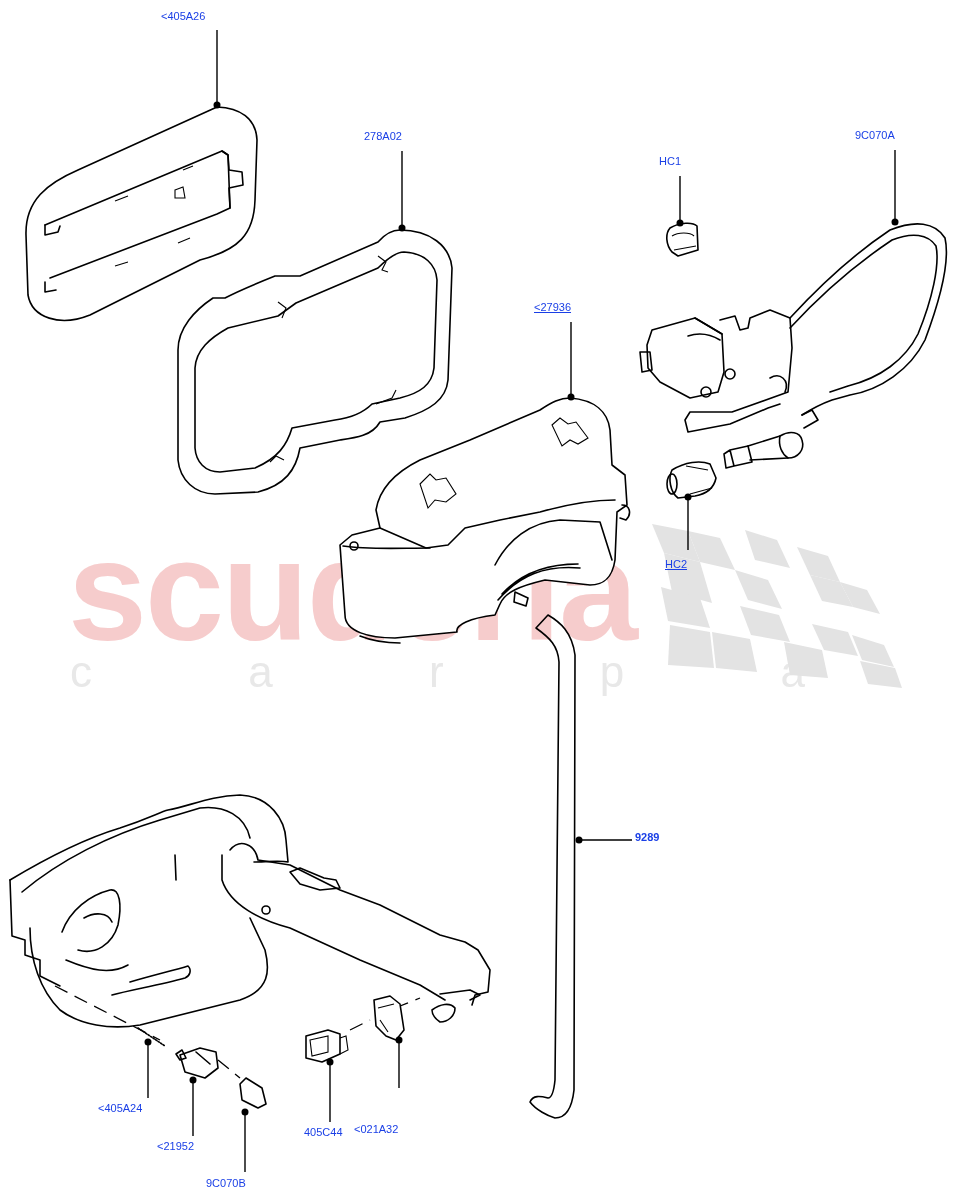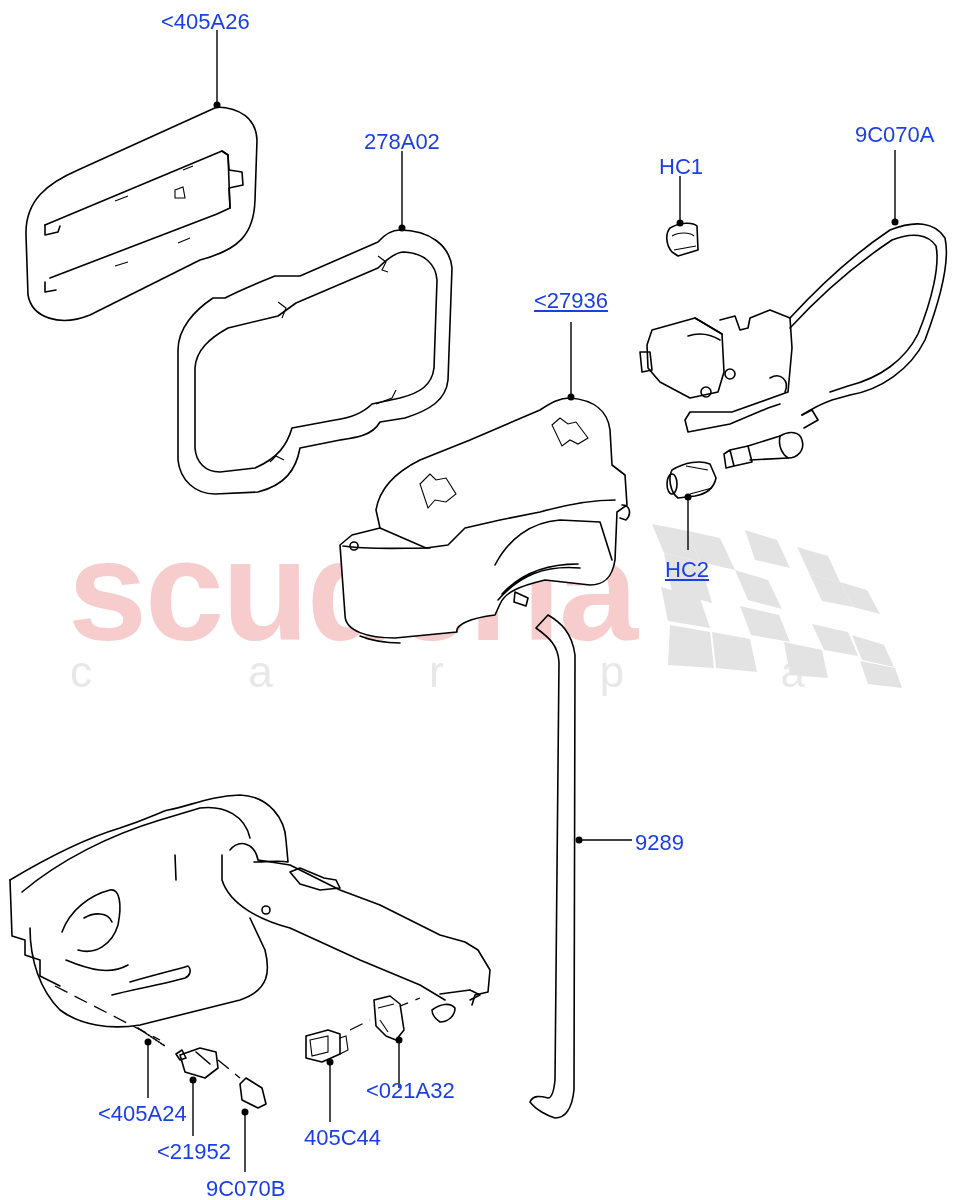--- a/index.html
+++ b/index.html
@@ -1,20 +1,20 @@
 <!DOCTYPE html>
 <html><head>
 <meta charset="utf-8">
 <style>
   html, body { margin: 0; padding: 0; background: #ffffff; }
   body { width: 960px; height: 1200px; position: relative; overflow: hidden; font-family: "Liberation Sans", sans-serif; }
   #diagram { position: absolute; left: 0; top: 0; width: 960px; height: 1200px; }
   .wm-main { position: absolute; left: 68px; top: 520px; font-family: "Liberation Sans", sans-serif; font-weight: bold; font-size: 142px; letter-spacing: -2px; color: #f6cccc; line-height: 1; white-space: nowrap; }
   .wm-sub { position: absolute; left: 70px; top: 650px; font-family: "Liberation Sans", sans-serif; font-size: 44px; color: #e8e8e8; letter-spacing: 72px; line-height: 1; white-space: nowrap; }
-  .label { position: absolute; font-family: "Liberation Sans", sans-serif; font-size: 22px; color: #1a3fe6; line-height: 1; white-space: nowrap; cursor: pointer; }
+  .label { position: absolute; font-family: "Liberation Sans", sans-serif; font-size: 11px; color: #1a3fe6; line-height: 1; white-space: nowrap; cursor: pointer; }
   svg .ln { fill: none; stroke: #000; stroke-width: 1.6; stroke-linejoin: round; stroke-linecap: round; }
   svg .thin { fill: none; stroke: #000; stroke-width: 1.1; }
   svg .fillw { fill: #fff; stroke: #000; stroke-width: 1.6; stroke-linejoin: round; }
   svg .leader { stroke: #000; stroke-width: 1.4; fill: none; }
   svg .dot { fill: #000; }
   svg .dash { stroke: #000; stroke-width: 1.3; stroke-dasharray: 14 8; fill: none; }
   svg .flag { fill: #e3e3e3; }
 </style>
 </head>
 <body>
@@ -170,21 +170,21 @@
     <line class="leader" x1="330" y1="1062" x2="330" y2="1122"></line>
       <circle class="dot" cx="330" cy="1062" r="3.5"></circle>
     <line class="leader" x1="399" y1="1040" x2="399" y2="1088"></line>
       <circle class="dot" cx="399" cy="1040" r="3.5"></circle>
   </g>
 </svg>
 
 <div class="label" style="left:161px;top:11px;">&lt;405A26</div>
 <div class="label" style="left:364px;top:131px;">278A02</div>
 <div class="label" style="left:659px;top:156px;">HC1</div>
-<div class="label" style="left:855px;top:124px;">9C070A</div>
-<div class="label" style="left:534px;top:290px;text-decoration:underline;">&lt;27936</div>
+<div class="label" style="left:855px;top:130px;">9C070A</div>
+<div class="label" style="left:534px;top:302px;text-decoration:underline;">&lt;27936</div>
 <div class="label" style="left:665px;top:559px;text-decoration:underline;">HC2</div>
-<div class="label" style="left:635px;top:832px;">9289</div>
+<div class="label" style="left:635px;top:832px;font-weight:bold;">9289</div>
 <div class="label" style="left:98px;top:1103px;">&lt;405A24</div>
 <div class="label" style="left:157px;top:1141px;">&lt;21952</div>
 <div class="label" style="left:206px;top:1178px;">9C070B</div>
 <div class="label" style="left:304px;top:1127px;">405C44</div>
-<div class="label" style="left:354px;top:1080px;margin-left:12px;">&lt;021A32</div>
+<div class="label" style="left:354px;top:1124px;">&lt;021A32</div>
 
 </body></html>

